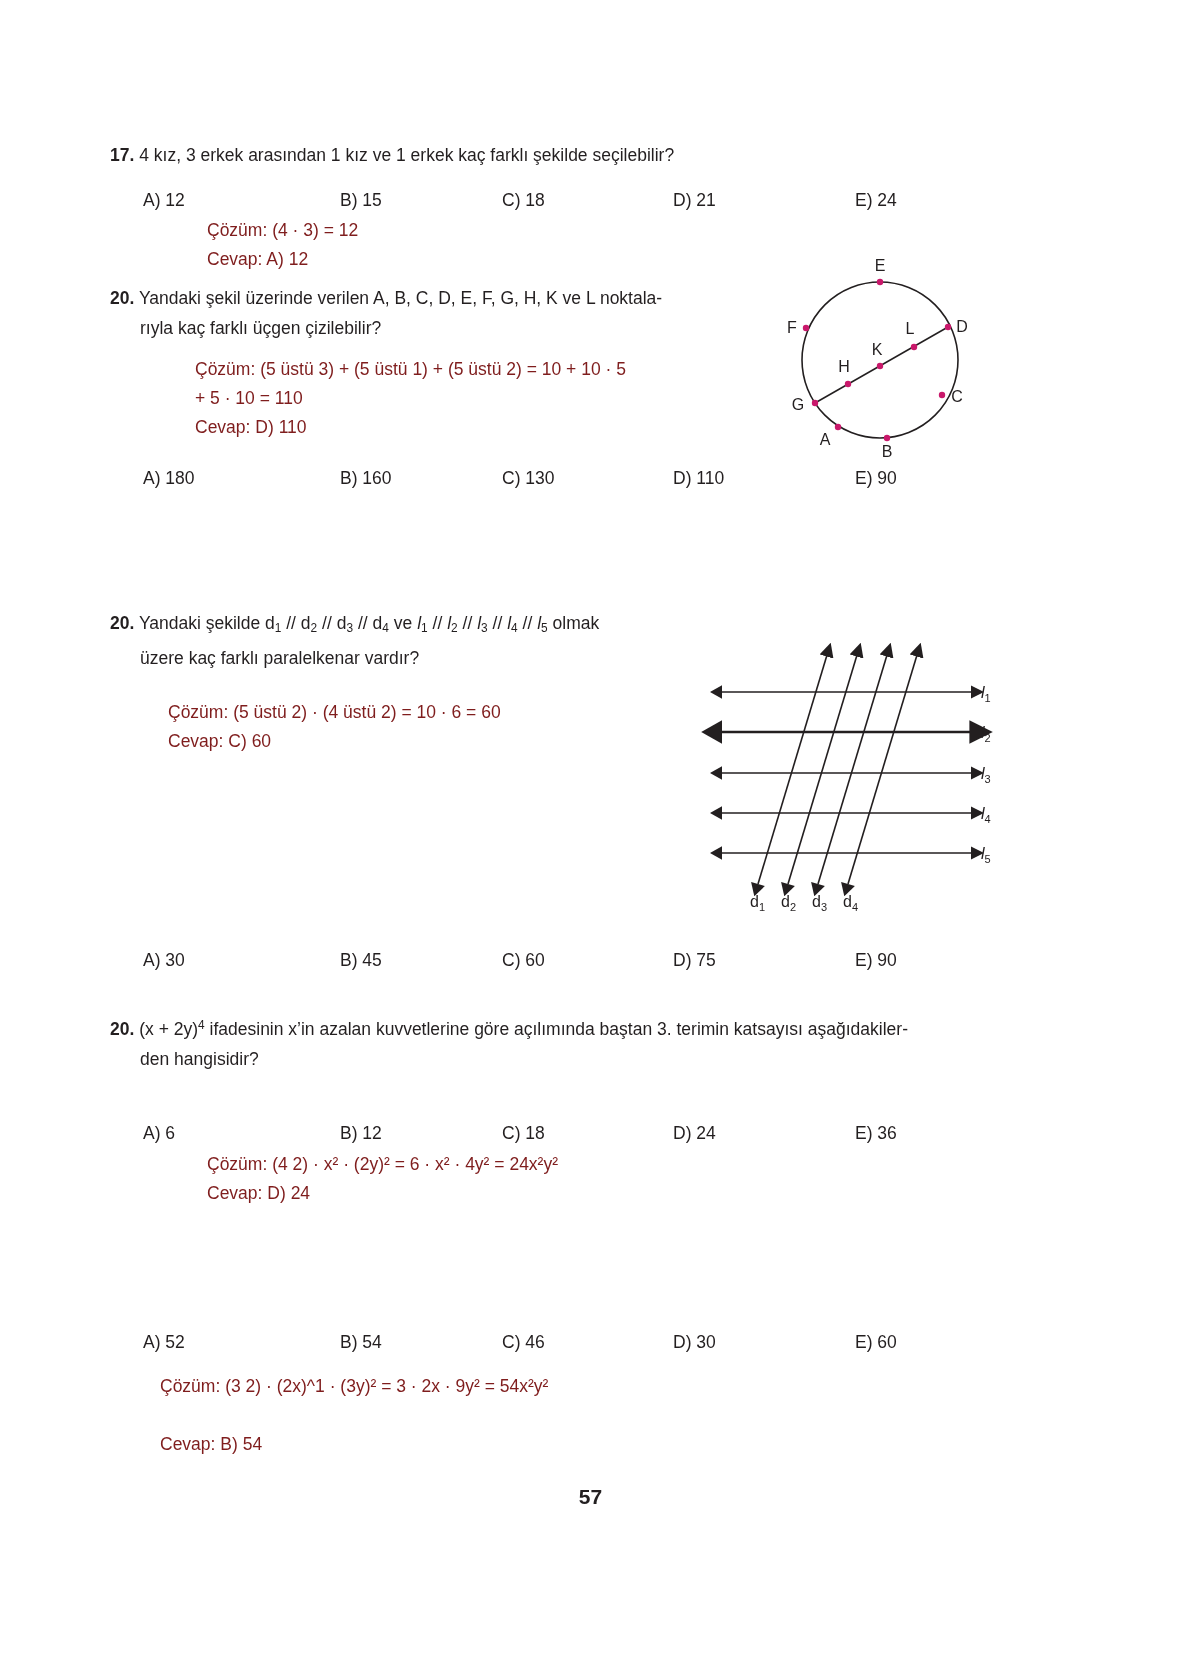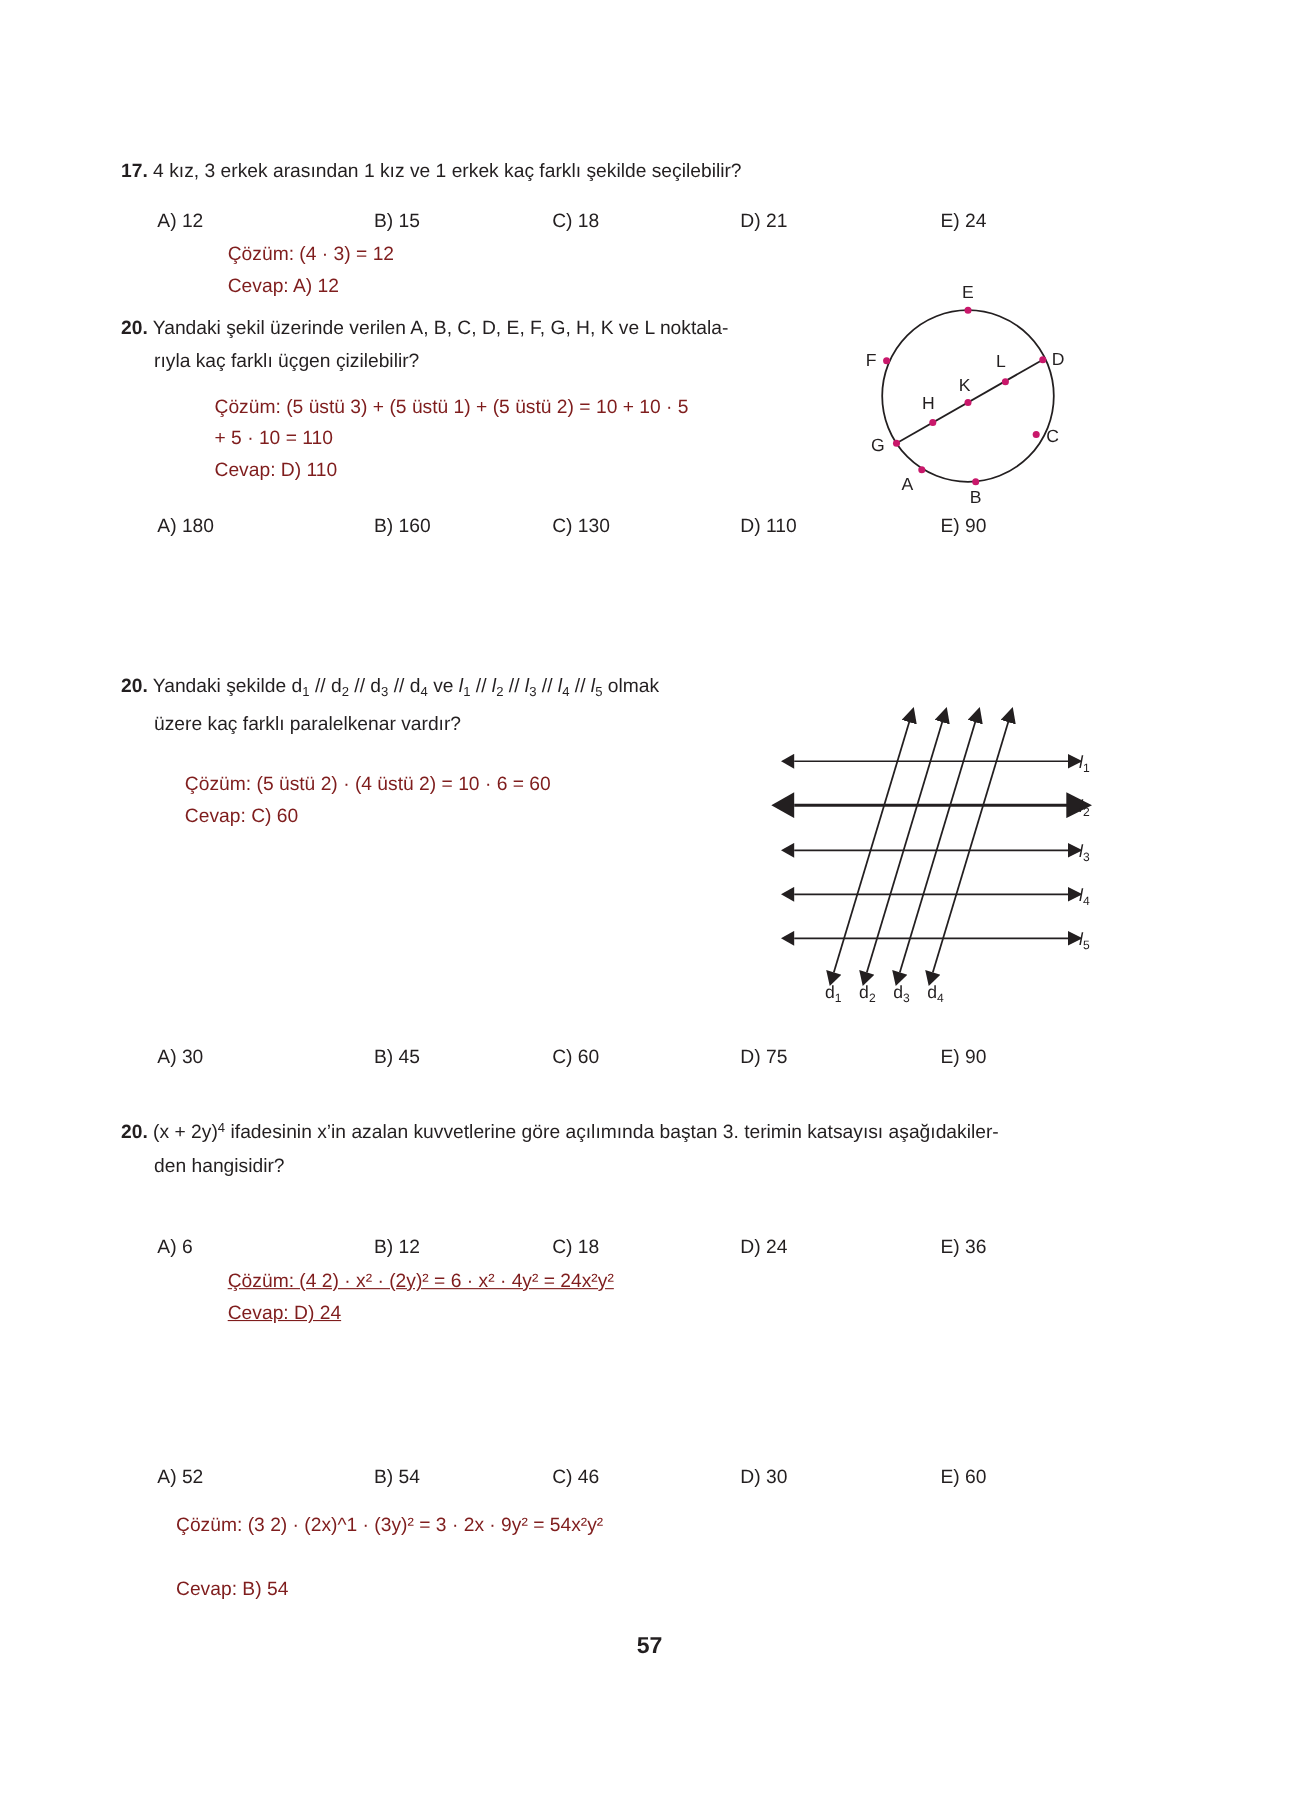--- a/index.html
+++ b/index.html
@@ -210,21 +210,21 @@
   </div>
 
   <div class="opts" style="top:1123px; height:28px;">
     <span class="opt" style="left:143px;">A)  6</span>
     <span class="opt" style="left:340px;">B) 12</span>
     <span class="opt" style="left:502px;">C) 18</span>
     <span class="opt" style="left:673px;">D) 24</span>
     <span class="opt" style="left:855px;">E) 36</span>
   </div>
 
-  <div class="sol" style="position:absolute; left:207px; top:1150px;text-decoration:underline;">
+  <div class="sol" style="position:absolute; left:207px; top:1150px;">
     <div class="sol-line">Çözüm: (4 2) · x² · (2y)² = 6 · x² · 4y² = 24x²y²</div>
     <div class="sol-line">Cevap: D) 24</div>
   </div>
 
 
   <div class="opts" style="top:1332px; height:28px;">
     <span class="opt" style="left:143px;">A)  52</span>
     <span class="opt" style="left:340px;">B) 54</span>
     <span class="opt" style="left:502px;">C) 46</span>
     <span class="opt" style="left:673px;">D) 30</span>

